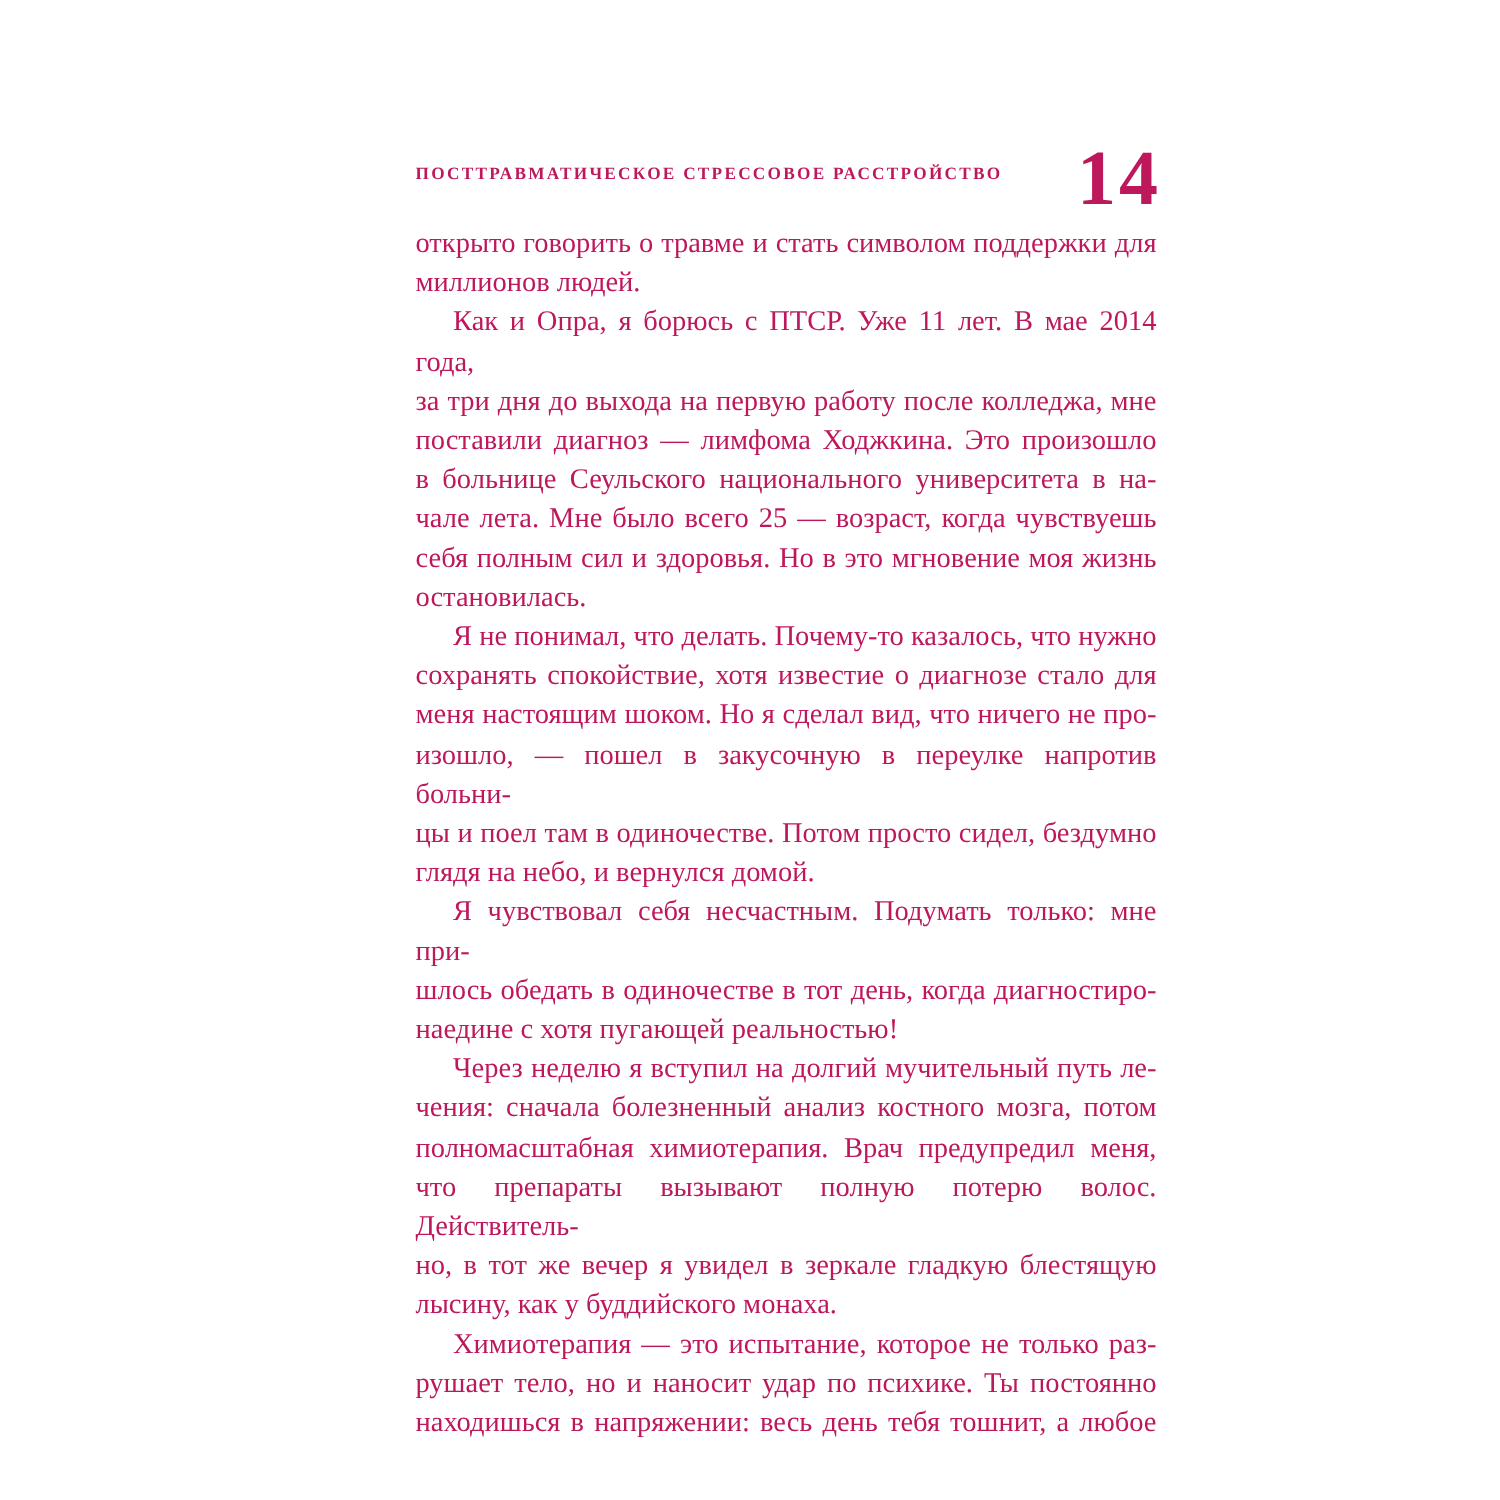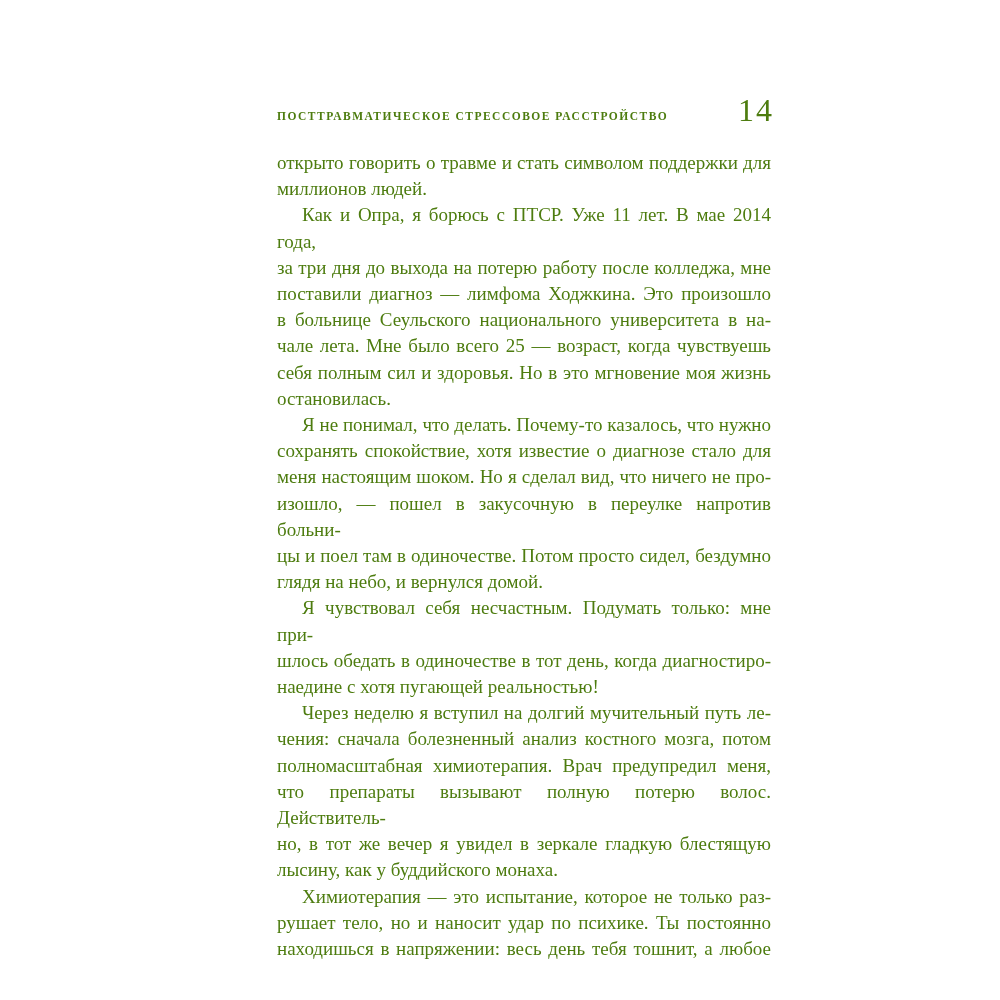--- a/index.html
+++ b/index.html
@@ -2,40 +2,40 @@
 <html lang="ru"><head>
 <meta charset="utf-8">
 <style>
   html, body { margin: 0; padding: 0; }
   .page {
     position: relative;
     width: 1000px;
     height: 1000px;
     background: #ffffff;
     font-family: "Liberation Serif", "DejaVu Serif", serif;
-    color: #4d7c0f;
+    color: #be185d;
     overflow: hidden;
   }
   .running-title {
     position: absolute;
     left: 277px;
     top: 110px;
     font-size: 11.5px;
     font-weight: bold;
     letter-spacing: 1.5px;
     white-space: nowrap;
   }
   .page-number {
     position: absolute;
     right: 226px;
     top: 94px;
-    font-size: 32px;
+    font-size: 52px;
     line-height: 1;
     letter-spacing: 2px;
-    font-weight: normal;
+    font-weight: bold;
   }
   .text-block {
     position: absolute;
     left: 277px;
     top: 150px;
     width: 494px;
     font-size: 19px;
     line-height: 26.2px;
   }
   .para { margin: 0; }
@@ -61,21 +61,21 @@
 
   <div class="text-block">
 
     <div class="para">
       <div class="line fill">открыто говорить о травме и стать символом поддержки для</div>
       <div class="line end">миллионов людей.</div>
     </div>
 
     <div class="para">
       <div class="line fill indent">Как и Опра, я борюсь с ПТСР. Уже 11 лет. В мае 2014 года,</div>
-      <div class="line fill">за три дня до выхода на потерю работу после колледжа, мне</div>
+      <div class="line fill">за три дня до выхода на первую работу после колледжа, мне</div>
       <div class="line fill">поставили диагноз — лимфома Ходжкина. Это произошло</div>
       <div class="line fill">в больнице Сеульского национального университета в на-</div>
       <div class="line fill">чале лета. Мне было всего 25 — возраст, когда чувствуешь</div>
       <div class="line fill">себя полным сил и здоровья. Но в это мгновение моя жизнь</div>
       <div class="line end">остановилась.</div>
     </div>
 
     <div class="para">
       <div class="line fill indent">Я не понимал, что делать. Почему-то казалось, что нужно</div>
       <div class="line fill">сохранять спокойствие, хотя известие о диагнозе стало для</div>

